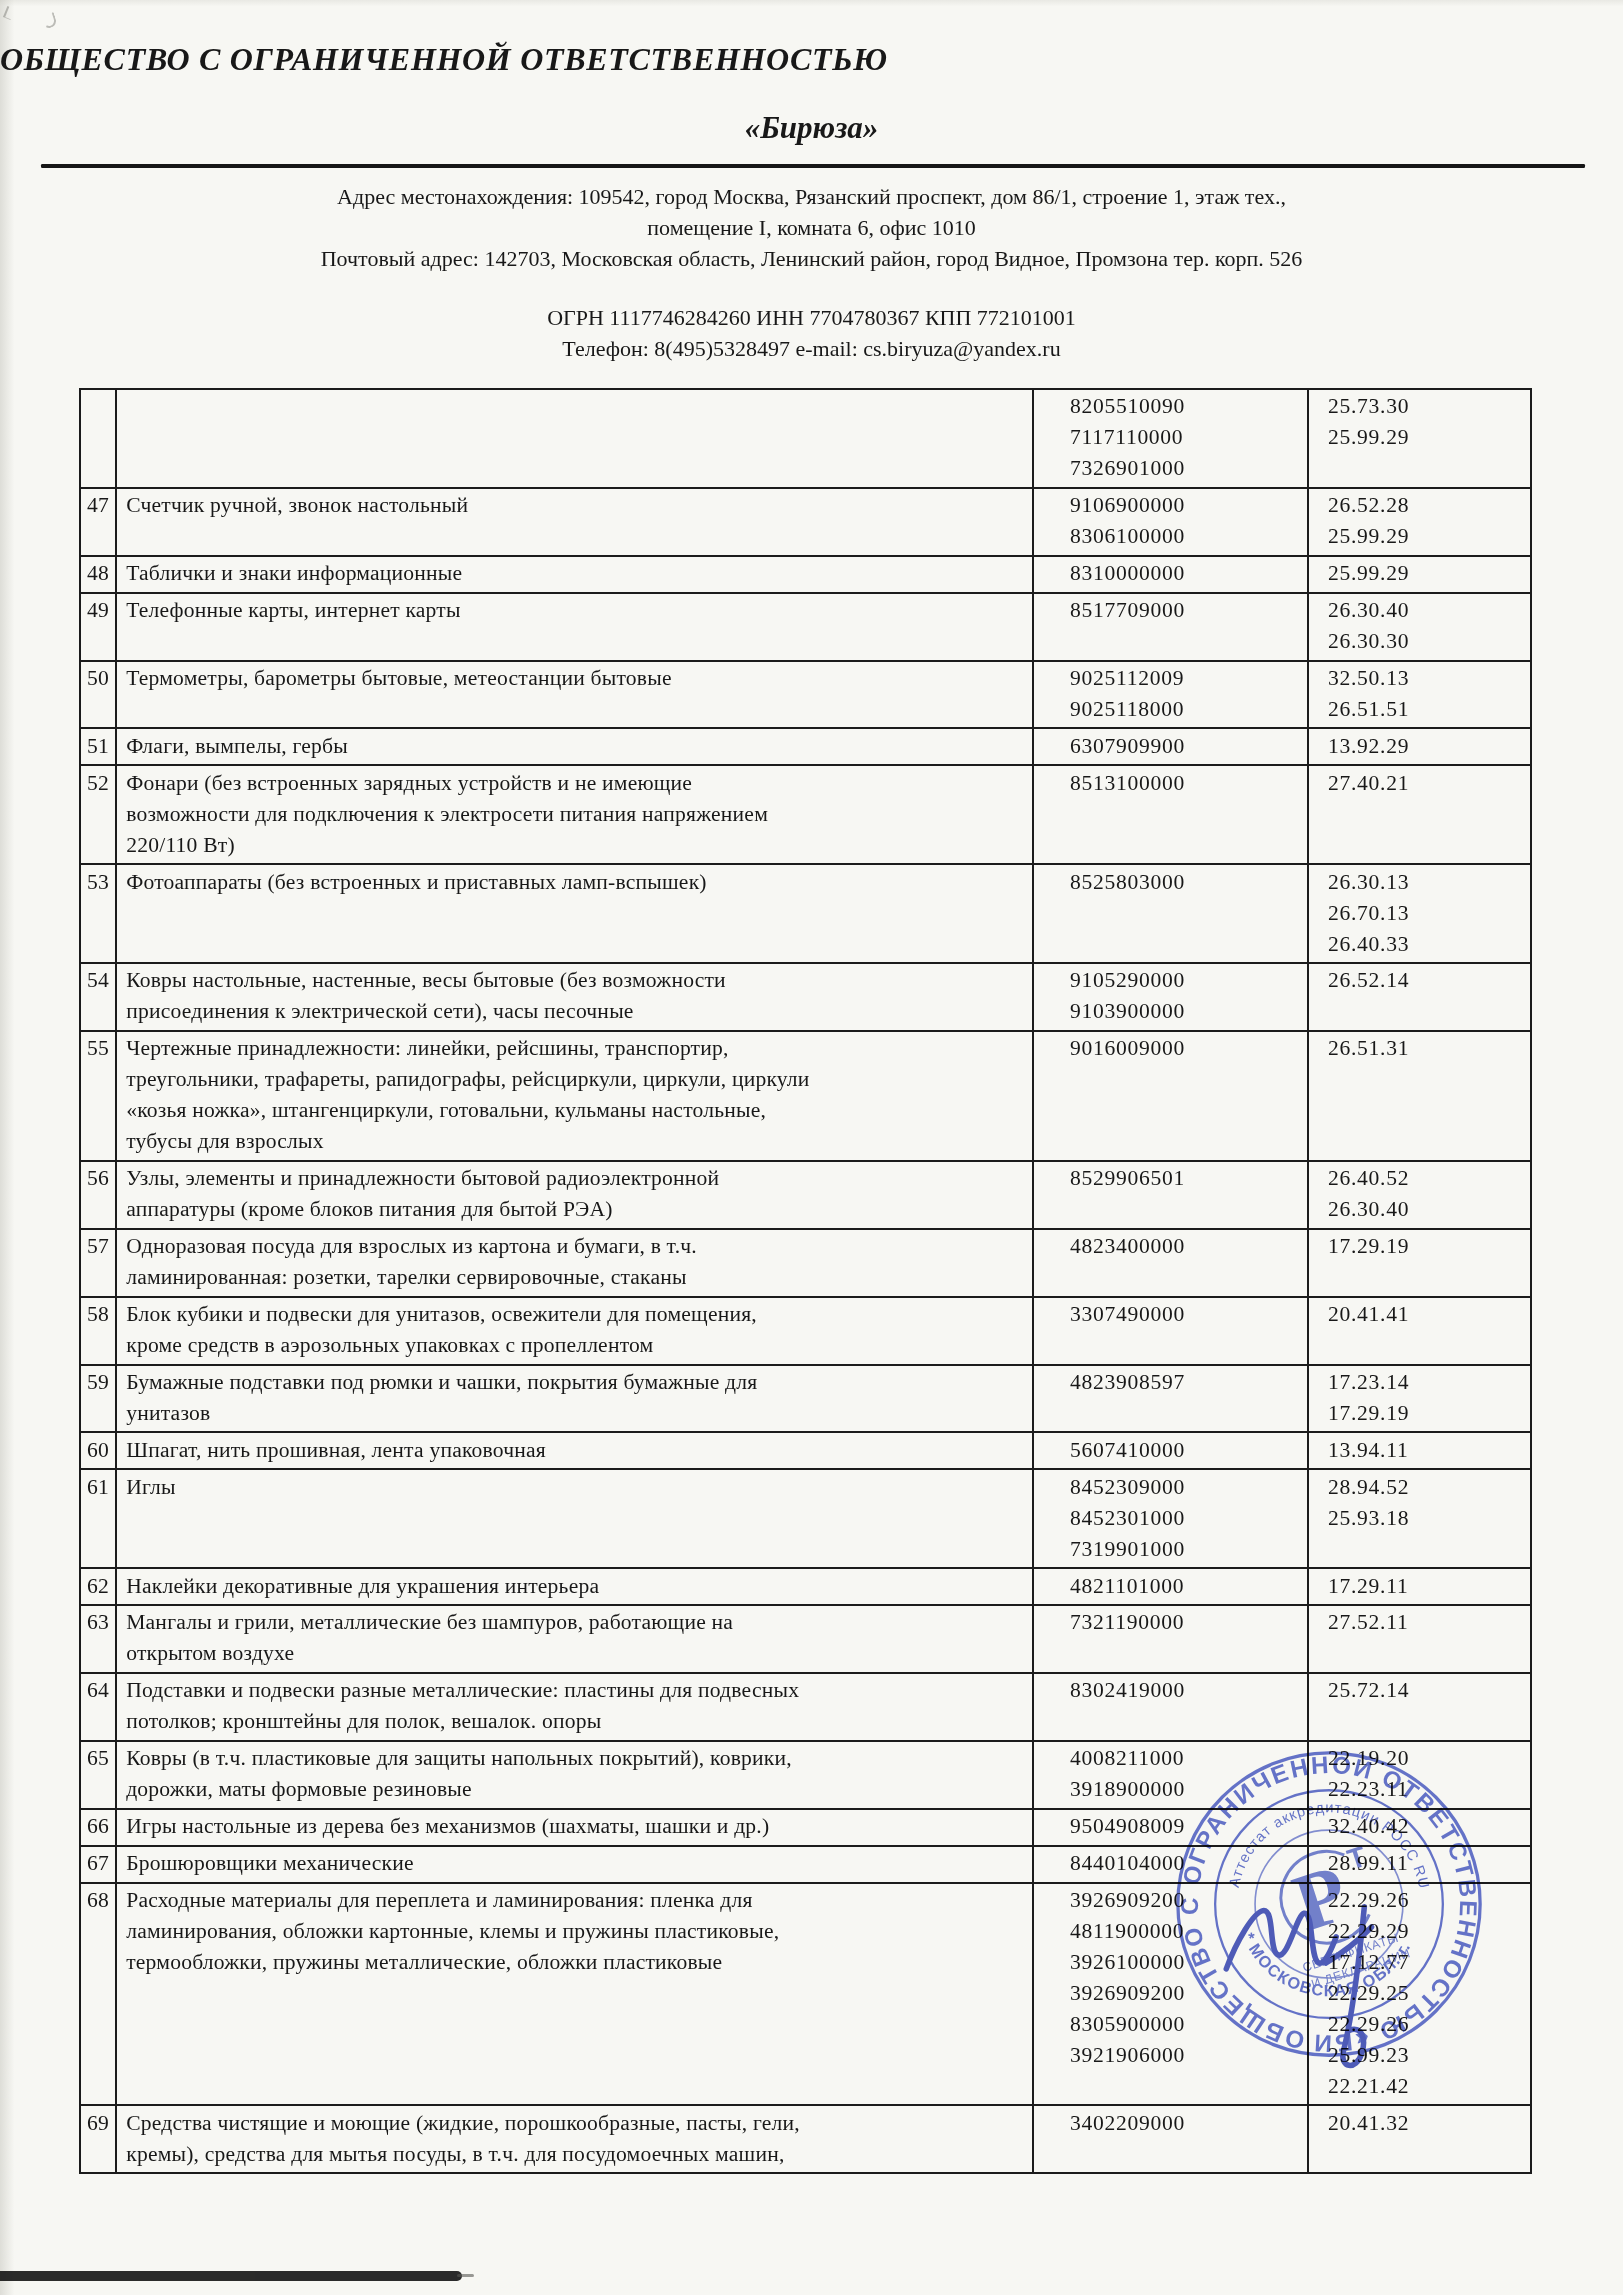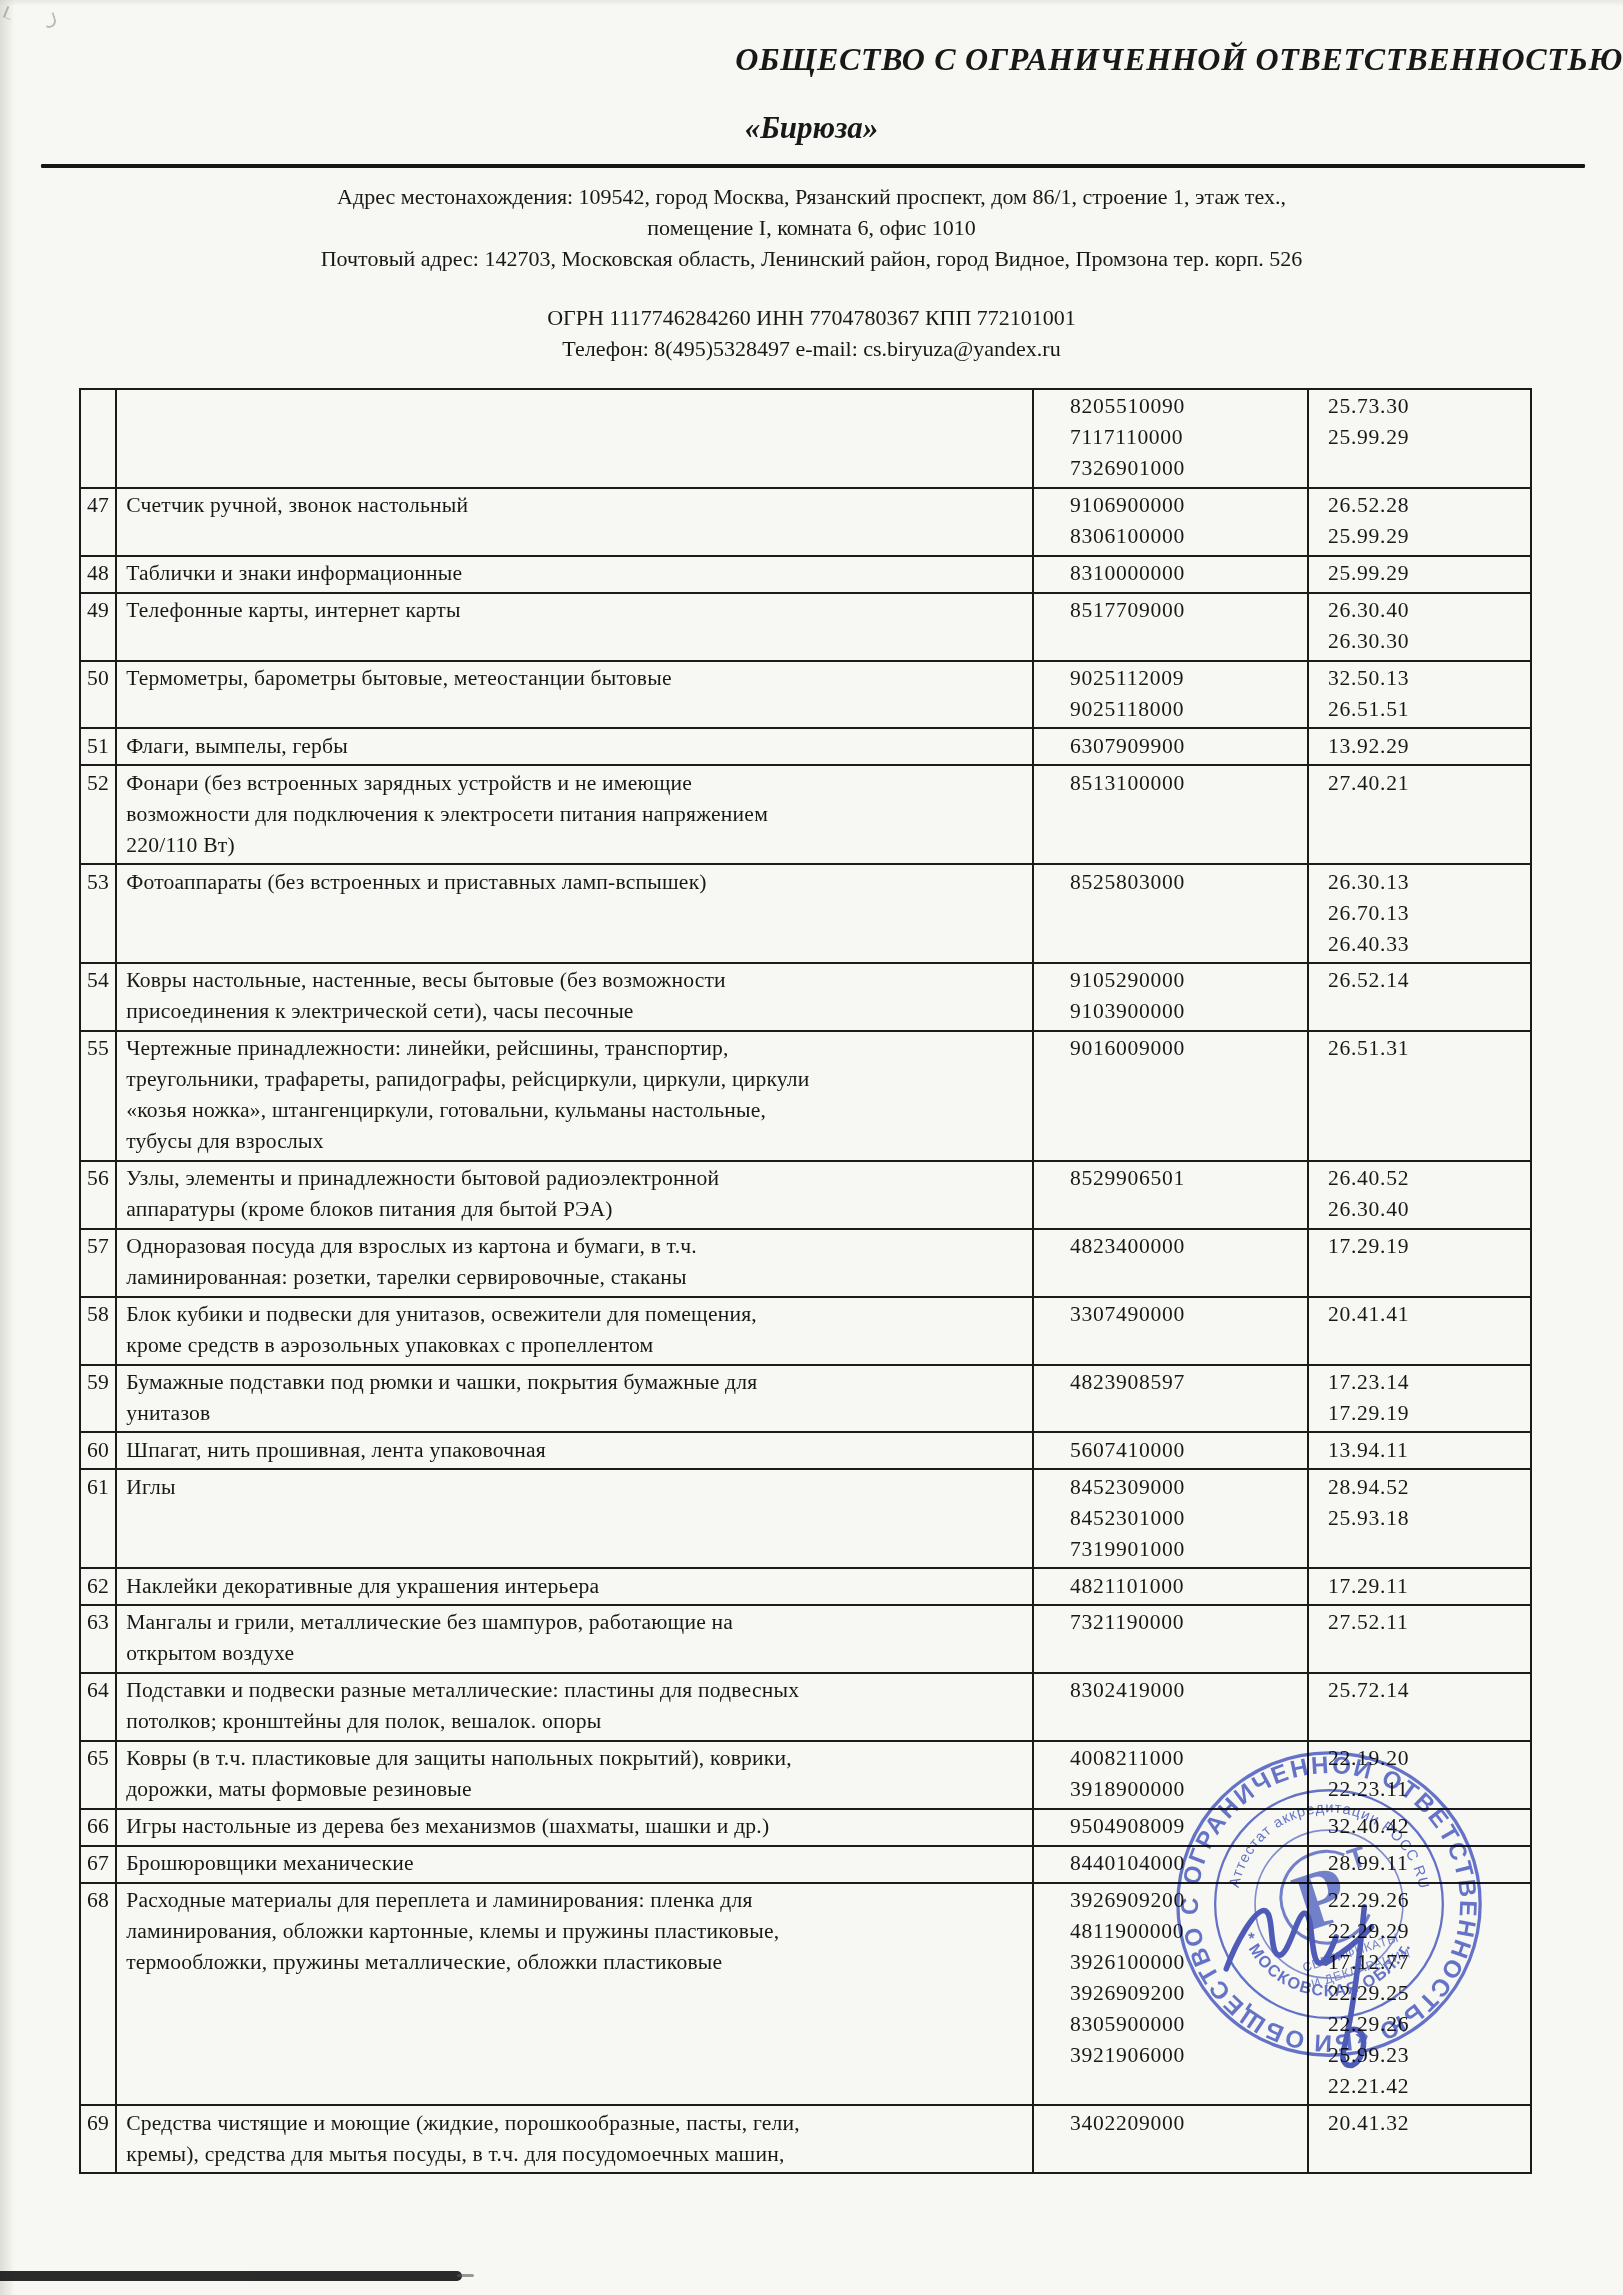--- a/index.html
+++ b/index.html
@@ -10,21 +10,21 @@
     color:#181818;
   }
   .sheet{position:absolute;inset:0;
     background:
       linear-gradient(90deg, rgba(190,190,182,.45) 0px, rgba(190,190,182,0) 14.4px),
       linear-gradient(180deg, rgba(190,190,182,.25) 0px, rgba(190,190,182,0) 6.5px),
       #f7f7f3;
   }
   
   .title1{
-    position:absolute;top:41px;left:0;width:1623px;text-align:right;
+    position:absolute;top:41px;left:0;width:1623px;text-align:left;
     font-size:32px;font-weight:bold;font-style:italic;letter-spacing:0.7px;
   }
   .title2{
     position:absolute;top:110px;left:0;width:1623px;text-align:center;
     font-size:31px;font-weight:bold;font-style:italic;
   }
   .header-rule{
     position:absolute;top:164px;left:41px;width:1544px;height:3.9px;
     background:#161616;border-radius:1.3px;
   }

